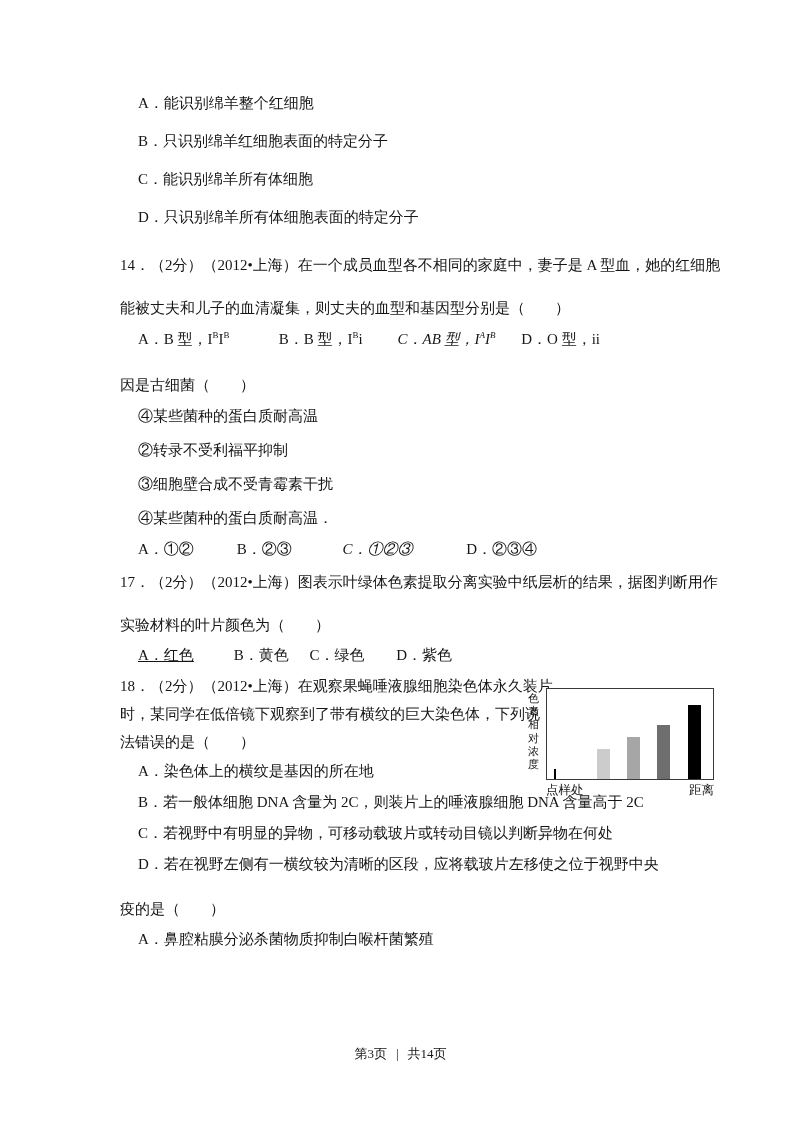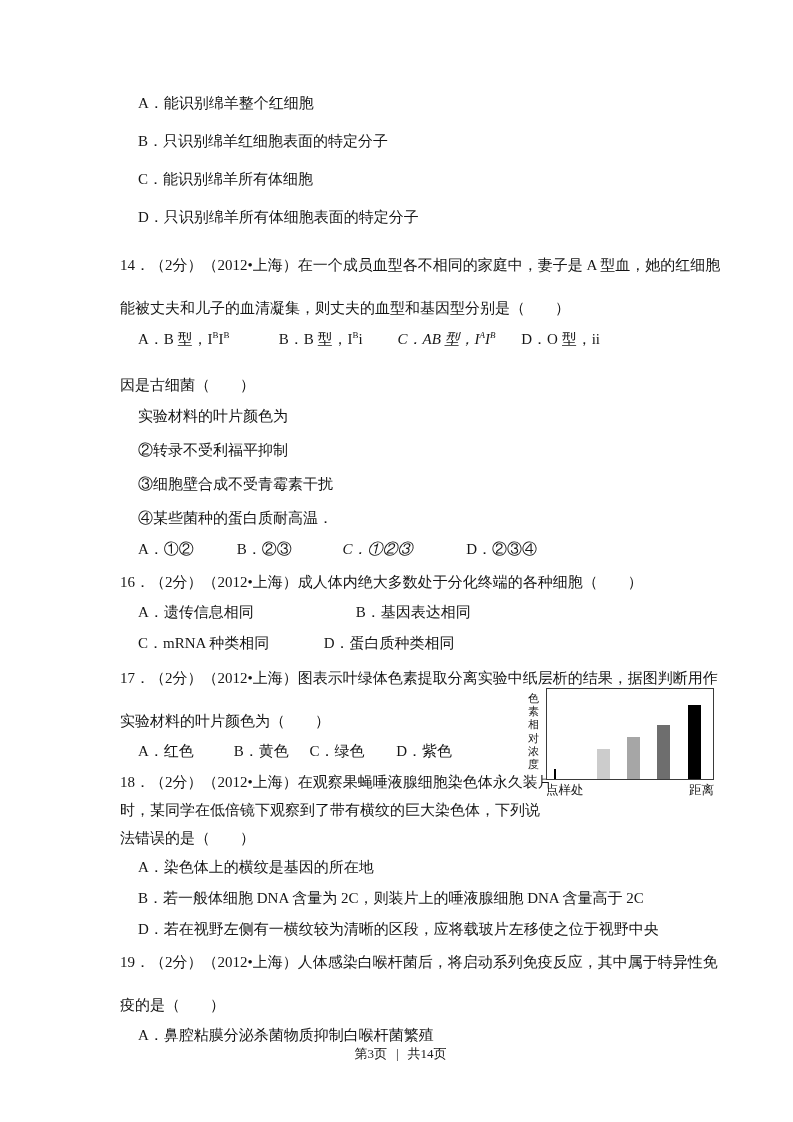--- a/index.html
+++ b/index.html
@@ -21,21 +21,21 @@
   .l30 { height:30px; line-height:30px; }
   .l31 { height:31px; line-height:31px; }
   .l33 { height:33px; line-height:33px; }
   .l34 { height:34px; line-height:34px; }
   .l38 { height:38px; line-height:38px; }
   .ind { padding-left:18px; }
   .mt4 { margin-top:4px; }
   .mt6 { margin-top:6px; }
   .w72  { display:inline-block; width:72px; }
   .w83  { display:inline-block; width:83px; }
-  .w92  { display:inline-block; width:92px; }
+  .w92  { display:inline-block; width:92px;text-decoration:underline; }
   .w95  { display:inline-block; width:95px; }
   .w102 { display:inline-block; width:102px; }
   .w115 { display:inline-block; width:115px; }
   .w120 { display:inline-block; width:120px;font-style:italic; }
   .w137 { display:inline-block; width:137px; }
   .colA { display:inline-block; width:214px; }
   .colC { display:inline-block; width:182px; }
   sup { font-size:9px; vertical-align:super; line-height:0; }
 
   
@@ -68,66 +68,55 @@
     <div class="line l34 ind">
       <span class="w137"><span>A．B 型，I</span><sup>B</sup><span>I</span><sup>B</sup></span>
       <span class="w115"><span>B．B 型，I</span><sup>B</sup><span>i</span><sup></sup></span>
       <span class="w120"><span>C．AB 型，I</span><sup>A</sup><span>I</span><sup>B</sup></span>
       <span><span>D．O 型，ii</span><sup></sup><span></span><sup></sup></span>
     </div>
   </div>
 
   <div>
     <div class="line l27">因是古细菌（　　）</div>
-    <div class="line l34 ind">实验材料的叶片颜色为</div>
+    <div class="line l34 ind">④某些菌种的蛋白质耐高温</div>
     <div class="line l34 ind">②转录不受利福平抑制</div>
     <div class="line l34 ind">③细胞壁合成不受青霉素干扰</div>
     <div class="line l34 ind">④某些菌种的蛋白质耐高温．</div>
     <div class="line l28 ind">
       <span class="w95">A．①②</span>
       <span class="w102">B．②③</span>
       <span class="w120">C．①②③</span>
       <span>D．②③④</span>
     </div>
   </div>
 
-  <div>
-    <div class="line l30 mt4">16．（2分）（2012•上海）成人体内绝大多数处于分化终端的各种细胞（　　）</div>
-    <div class="line l31 ind">
-      <span class="colA">A．遗传信息相同</span>
-      <span>B．基因表达相同</span>
-    </div>
-    <div class="line l31 ind">
-      <span class="colC">C．mRNA 种类相同</span>
-      <span>D．蛋白质种类相同</span>
-    </div>
-  </div>
 
   <div>
     <div class="line l27 mt6">17．（2分）（2012•上海）图表示叶绿体色素提取分离实验中纸层析的结果，据图判断用作</div>
     <div class="line l27">实验材料的叶片颜色为（　　）</div>
     <div class="line l33 ind">
       <span class="w92">A．红色</span>
       <span class="w72">B．黄色</span>
       <span class="w83">C．绿色</span>
       <span>D．紫色</span>
     </div>
   </div>
 
   <div>
     <div class="line l28">18．（2分）（2012•上海）在观察果蝇唾液腺细胞染色体永久装片</div>
     <div class="line l28">时，某同学在低倍镜下观察到了带有横纹的巨大染色体，下列说</div>
     <div class="line l28">法错误的是（　　）</div>
     <div class="line l31 ind">A．染色体上的横纹是基因的所在地</div>
     <div class="line l31 ind">B．若一般体细胞 DNA 含量为 2C，则装片上的唾液腺细胞 DNA 含量高于 2C</div>
+    <div class="line l31 ind">C．若视野中有明显的异物，可移动载玻片或转动目镜以判断异物在何处</div>
     <div class="line l31 ind">D．若在视野左侧有一横纹较为清晰的区段，应将载玻片左移使之位于视野中央</div>
   </div>
 
   <div>
-    <div class="line l27 mt4">19．（2分）（2012•上海）人体感染白喉杆菌后，将启动系列免疫反应，其中属于特异性免</div>
     <div class="line l27">疫的是（　　）</div>
     <div class="line l33 ind">A．鼻腔粘膜分泌杀菌物质抑制白喉杆菌繁殖</div>
   </div>
 
   <div class="figure">
     <div class="ylabel">色素相对浓度</div>
     <div class="plotcol">
       <div class="plot">
           <div class="bar" style="left: 30%; height: 33%; background: rgb(204, 204, 204);"></div>
           <div class="bar" style="left: 48%; height: 47%; background: rgb(166, 166, 166);"></div>

